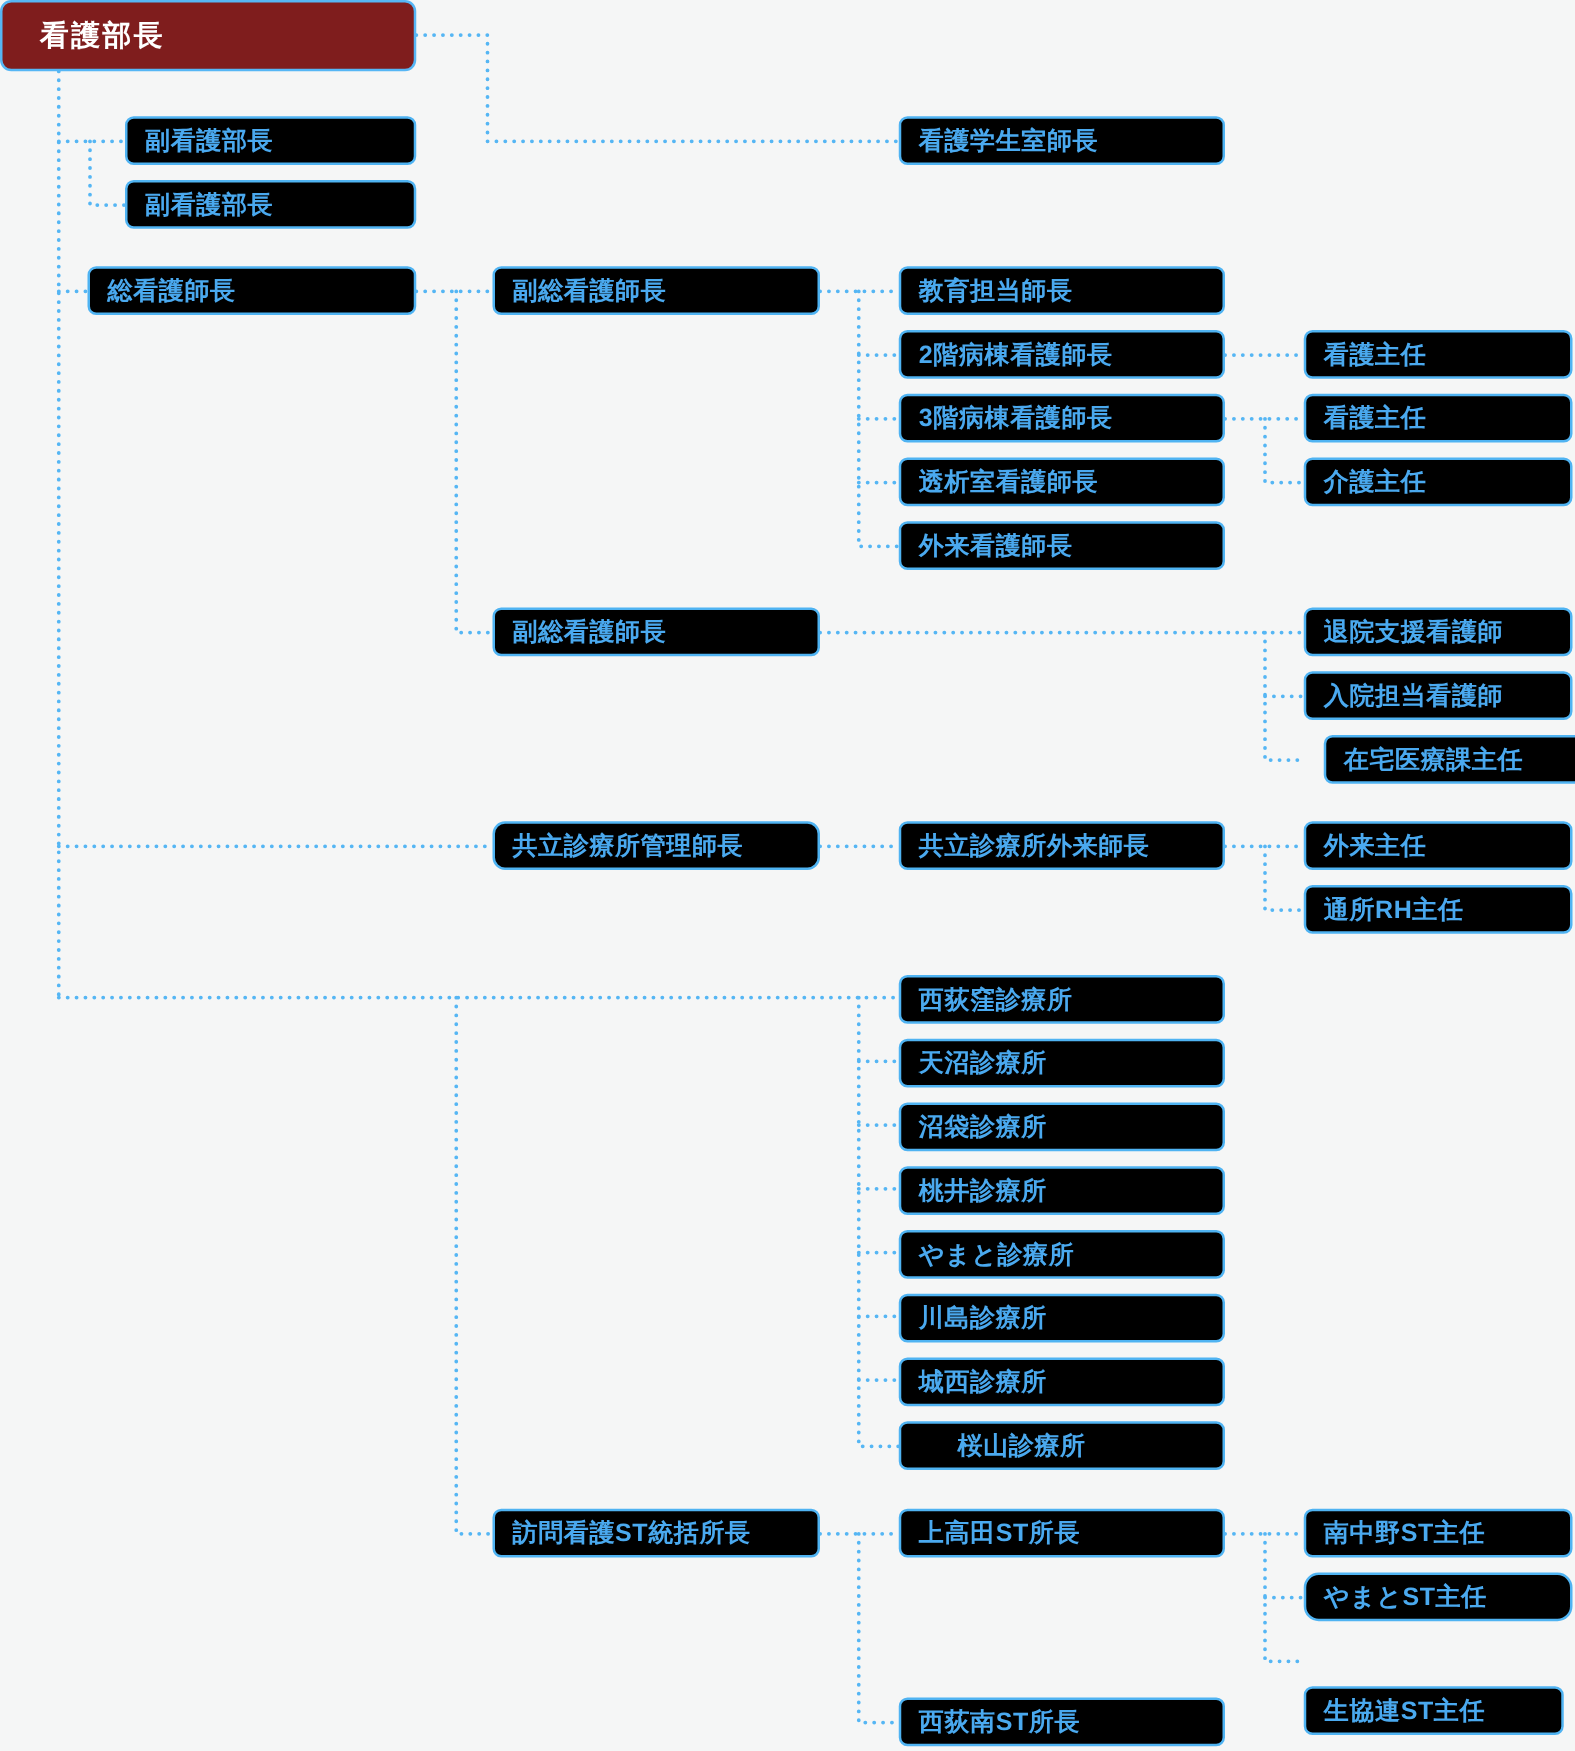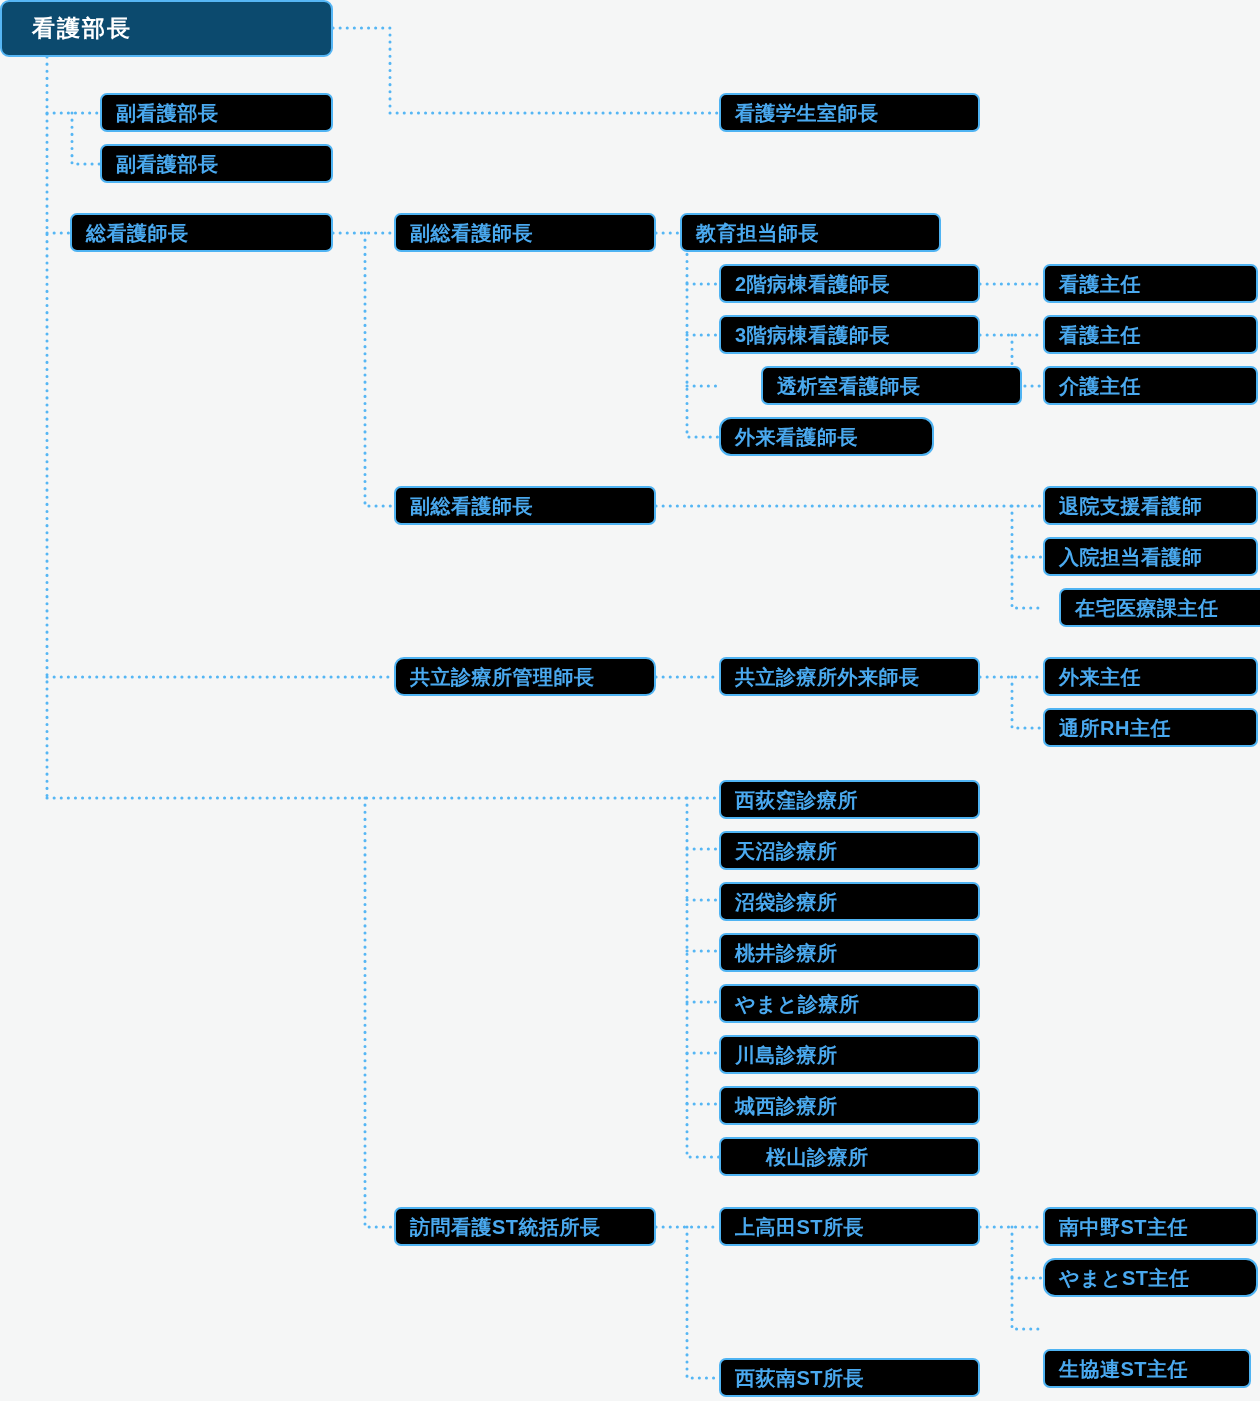--- a/index.html
+++ b/index.html
@@ -33,21 +33,21 @@
     font-size: 20px;
     font-weight: bold;
     line-height: 1;
     display: flex;
     align-items: center;
     padding-left: 14px;
     letter-spacing: 0.5px;
     white-space: nowrap;
   }
   .node.root {
-    background: #0c4a6e;
+    background: #7f1d1d;
     border-color: #56b6f5;
     color: #ffffff;
     font-size: 23px;
     border-radius: 9px;
     padding-left: 30px;
     letter-spacing: 2px;
     text-align: right;
   }
   .node.lvl2 { font-size: 20px; }
 </style>
@@ -127,29 +127,29 @@
   <div class="node" style="left:719px; top:93px; width:261px; height:39px;">看護学生室師長</div>
 
   <div class="node" style="left:394px; top:213px; width:262px; height:39px;">副総看護師長</div>
 
   <div class="node" style="left:394px; top:486px; width:262px; height:39px;">副総看護師長</div>
 
   <div class="node" style="left:394px; top:657px; width:262px; height:39px;border-radius:10px;">共立診療所管理師長</div>
 
   <div class="node" style="left:394px; top:1207px; width:262px; height:39px;">訪問看護ST統括所長</div>
 
-  <div class="node" style="left:680px; top:213px; width:261px; height:39px;">教育担当師長</div>
+  <div class="node" style="left:719px; top:213px; width:261px; height:39px;">教育担当師長</div>
 
   <div class="node" style="left:719px; top:264px; width:261px; height:39px;">2階病棟看護師長</div>
 
   <div class="node" style="left:719px; top:315px; width:261px; height:39px;">3階病棟看護師長</div>
 
-  <div class="node" style="left:719px; top:366px; width:261px; height:39px;margin-left:42px;">透析室看護師長</div>
+  <div class="node" style="left:719px; top:366px; width:261px; height:39px;">透析室看護師長</div>
 
-  <div class="node" style="left:719px; top:417px; width:215px; height:39px;border-radius:12px;">外来看護師長</div>
+  <div class="node" style="left:719px; top:417px; width:261px; height:39px;">外来看護師長</div>
 
   <div class="node" style="left:719px; top:657px; width:261px; height:39px;font-family:Liberation Serif, serif;">共立診療所外来師長</div>
 
   <div class="node" style="left:1043px; top:264px; width:215px; height:39px;">看護主任</div>
 
   <div class="node" style="left:1043px; top:315px; width:215px; height:39px;">看護主任</div>
 
   <div class="node" style="left:1043px; top:366px; width:215px; height:39px;">介護主任</div>
 
   <div class="node" style="left:1043px; top:486px; width:215px; height:39px;">退院支援看護師</div>

